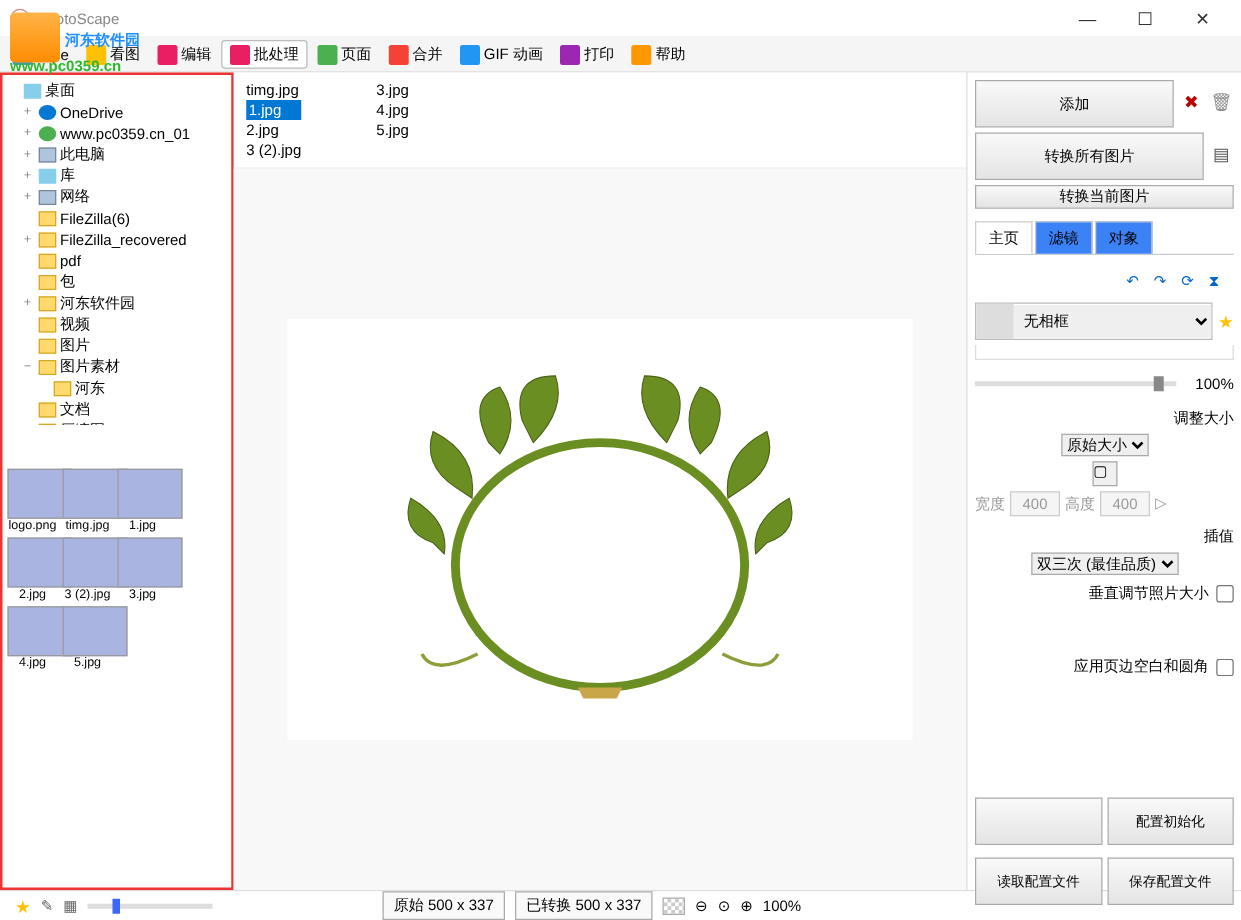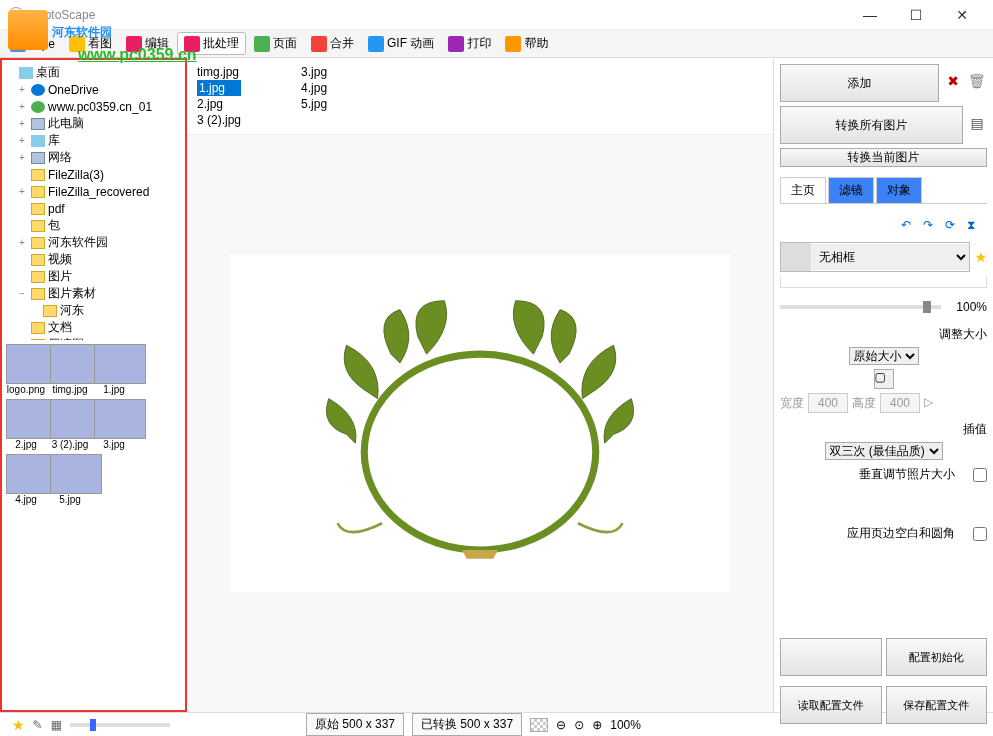--- a/index.html
+++ b/index.html
@@ -4,30 +4,30 @@
 <style>
 * { margin: 0; padding: 0; box-sizing: border-box; font-family: "Microsoft YaHei", sans-serif; font-size: 12px; }
 body { width: 993px; height: 736px; background: #fff; overflow: hidden; position: relative; }
 
 .titlebar { height: 30px; display: flex; align-items: center; padding: 0 8px; background: #fff; border-bottom: 1px solid #eee; }
 .titlebar .app-icon { width: 16px; height: 16px; margin-right: 6px; border: 1px solid #c88; border-radius: 50%; }
 .titlebar .title { flex: 1; color: #888; }
 .titlebar .wc { width: 46px; height: 30px; display: flex; align-items: center; justify-content: center; color: #333; font-size: 14px; }
 
 .watermark { position: absolute; top: 10px; left: 8px; z-index: 100; font-size: 24px; font-weight: bold; color: #1e90ff; }
-.watermark .url { font-size: 16px; color: #2fb82f; margin-left: 70px; display: block; margin-top: -4px; text-decoration: underline; }
+.watermark .url { font-size: 12px; color: #2fb82f; display: block; margin-top: -4px; }
 .wm-icon { display: inline-block; width: 40px; height: 40px; background: linear-gradient(#ffb347,#ff8c00); border-radius: 4px; vertical-align: middle; margin-right: 4px; }
 
 .toolbar { height: 28px; display: flex; align-items: center; padding: 2px 4px; background: #f5f5f5; border-bottom: 1px solid #ddd; gap: 2px; }
 .toolbar .tbtn { display: flex; align-items: center; padding: 2px 6px; cursor: pointer; gap: 3px; }
 .toolbar .tbtn.active { background: #fff; border: 1px solid #bbb; border-radius: 3px; }
 .toolbar .ticon { width: 16px; height: 16px; border-radius: 2px; }
 
 .main { display: flex; height: calc(100% - 30px - 28px - 24px); }
-.left-pane { width: 187px; border: 2px solid #e33; display: flex; flex-direction: column; }
+.left-pane { width: 187px; border: 2px solid #e33; display: flex; flex-direction: column; gap: 31px; }
 .tree { flex: 0 0 auto; padding: 4px 2px; overflow: hidden; max-height: 280px; }
 .tree .node { display: flex; align-items: center; height: 17px; white-space: nowrap; }
 .tree .exp { width: 12px; text-align: center; color: #888; font-size: 10px; cursor: pointer; }
 .tree .folder-icon { width: 14px; height: 12px; background: #ffd96b; border: 1px solid #d4a828; margin: 0 3px; }
 .tree .drive-icon { width: 14px; height: 12px; background: #b0c4de; border: 1px solid #789; margin: 0 3px; }
 .tree .cloud-icon { width: 14px; height: 12px; background: #0078d4; border-radius: 50%; margin: 0 3px; }
 .tree .user-icon { width: 14px; height: 12px; background: #4caf50; border-radius: 50%; margin: 0 3px; }
 .tree .lib-icon { width: 14px; height: 12px; background: #87ceeb; margin: 0 3px; }
 .ind1 { padding-left: 12px; } .ind2 { padding-left: 24px; }
 
@@ -69,21 +69,21 @@
 .pct { width: 40px; text-align: right; }
 
 .section-label { text-align: right; padding: 4px 0; }
 .sel-row { display: flex; gap: 4px; align-items: center; flex-direction: column; }
 .sel-row select { flex: 1; height: 22px; border: 1px solid #aaa; }
 .sqbtn { width: 20px; height: 20px; border: 1px solid #aaa; background: #f0f0f0; cursor: pointer; }
 
 .wh-row { display: flex; gap: 4px; align-items: center; padding: 4px 0; color: #999; }
 .wh-row input { width: 40px; height: 20px; border: 1px solid #ccc; text-align: center; background: #f5f5f5; color: #999; }
 
-.chk-row { display: flex; align-items: center; justify-content: flex-end; gap: 18px; padding: 6px 0; }
+.chk-row { display: flex; align-items: center; justify-content: flex-end; gap: 6px; padding: 6px 0; }
 .chk-row input[type=checkbox] { width: 14px; height: 14px; }
 
 .bottom-btns { display: flex; gap: 4px; margin-top: auto; padding-top: 10px; }
 .bottom-btns .rbtn { flex: 1; font-size: 11px; }
 
 .statusbar { height: 24px; display: flex; align-items: center; padding: 0 8px; border-top: 1px solid #ddd; gap: 8px; }
 .statusbar .sslider { width: 100px; height: 4px; background: #ddd; position: relative; }
 .statusbar .sslider .sh { position: absolute; left: 20px; top: -4px; width: 6px; height: 12px; background: #3c67ff; }
 .statusbar .sbox { border: 1px solid #aaa; padding: 2px 8px; background: #f9f9f9; }
 .statusbar .pattern { width: 18px; height: 14px; background: repeating-conic-gradient(#ccc 0 25%, #fff 0 50%) 0 0/6px 6px; border: 1px solid #aaa; }
@@ -175,21 +175,21 @@
           <span>库</span>
         </div>
         <div class="node ind1">
           <span class="exp">+</span>
           <span class="drive-icon"></span>
           <span>网络</span>
         </div>
         <div class="node ind1">
           <span class="exp"></span>
           <span class="folder-icon"></span>
-          <span>FileZilla(3)</span>
+          <span>FileZilla(6)</span>
         </div>
         <div class="node ind1">
           <span class="exp">+</span>
           <span class="folder-icon"></span>
           <span>FileZilla_recovered</span>
         </div>
         <div class="node ind1">
           <span class="exp"></span>
           <span class="folder-icon"></span>
           <span>pdf</span>

